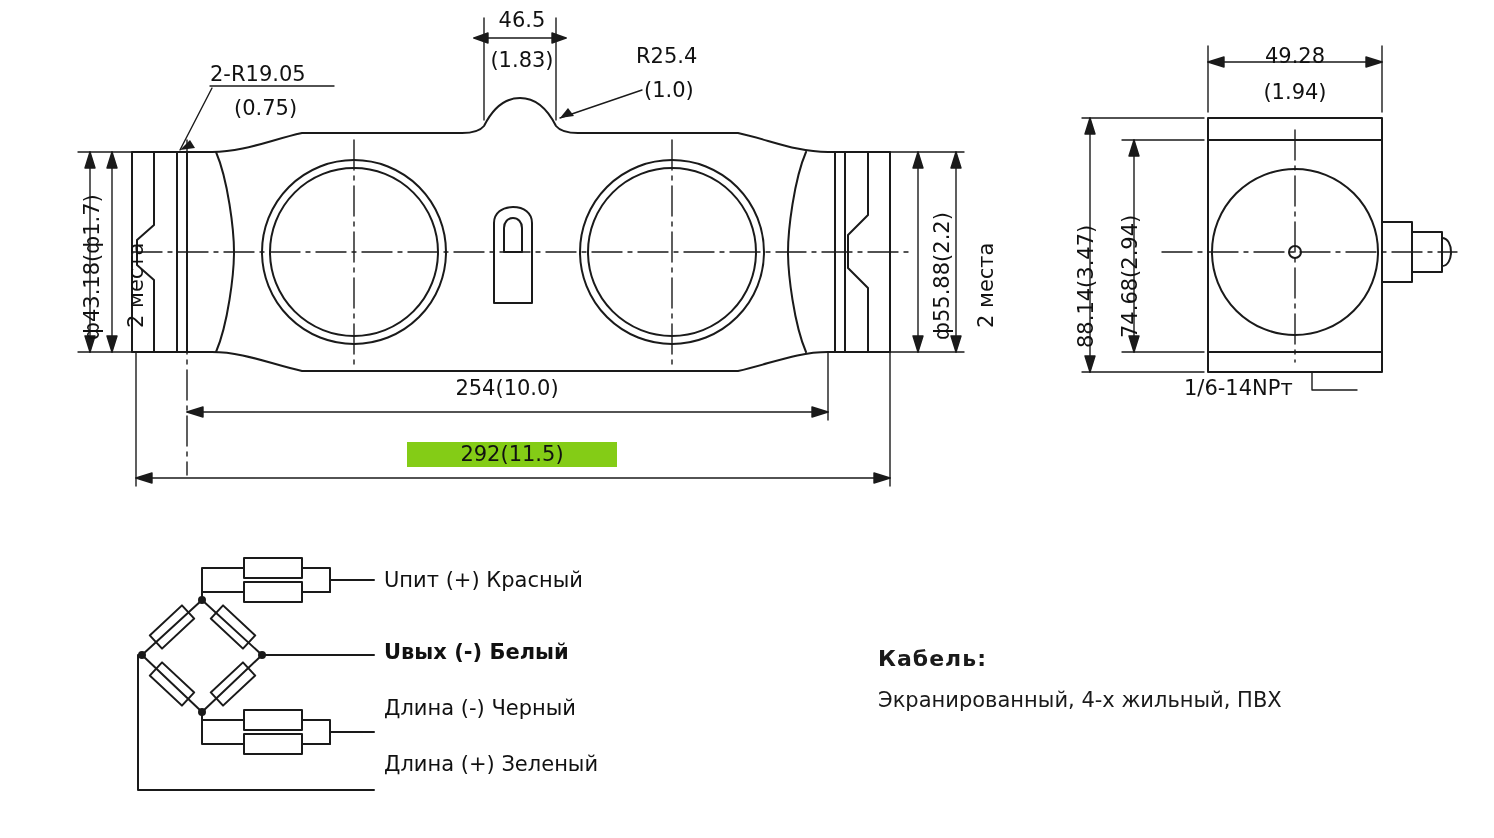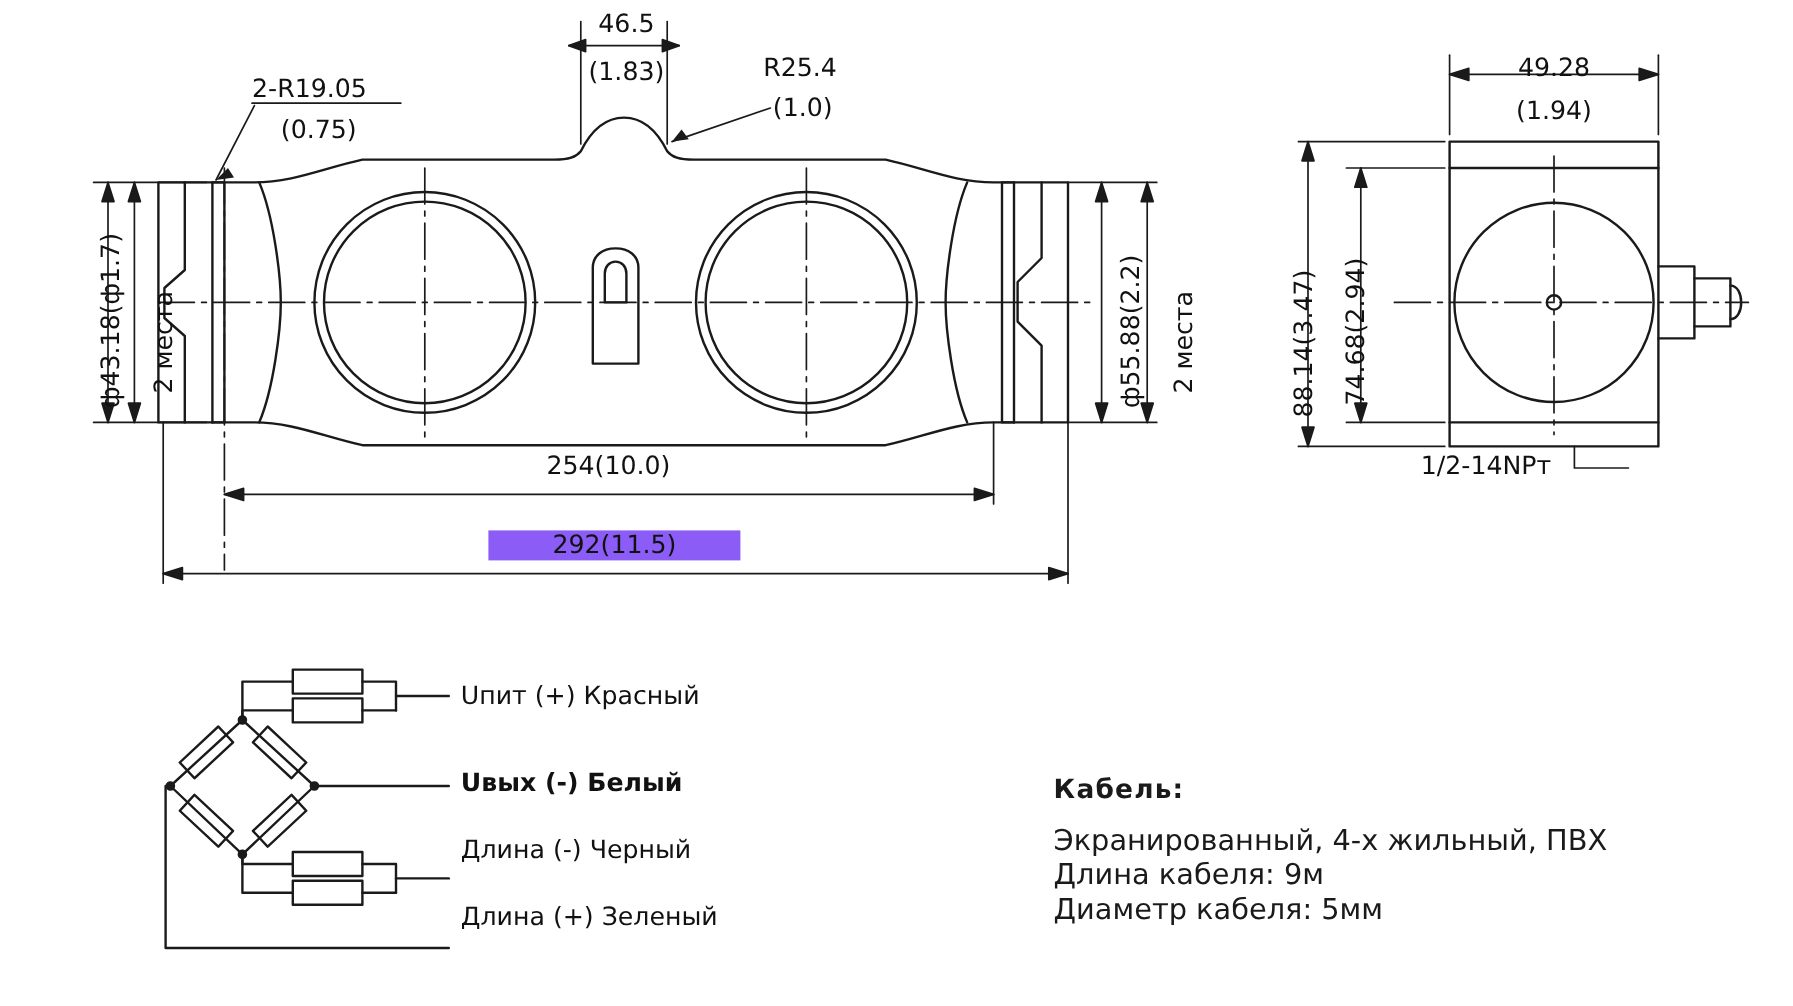--- a/index.html
+++ b/index.html
@@ -4,21 +4,21 @@
 <style>
   html,body{margin:0;padding:0;background:#ffffff;}
   body{width:1494px;height:838px;position:relative;overflow:hidden;
        font-family:"DejaVu Sans", sans-serif; color:#1a1a1a;}
   .root{position:absolute;left:0;top:0;width:1494px;height:682px;margin-left:12px;}
   svg{position:absolute;left:0;top:0;width:1494px;height:838px;overflow:visible;}
   .lbl{position:absolute;white-space:nowrap;font-size:21px;line-height:25px;color:#111;}
   .lbl.c{text-align:center;}
   .lbl.vert{transform-origin:left top;}
   .bold{font-weight:bold;letter-spacing:1px;}
-  .txtblk{position:absolute;font-size:24px;line-height:29px;white-space:nowrap;}
+  .txtblk{position:absolute;font-size:21px;line-height:29px;white-space:nowrap;}
 </style>
 </head>
 <body>
 
 <div class="root">
 
 <svg viewBox="0 0 1494 838">
   <g fill="none" stroke="#1a1a1a" stroke-width="2" stroke-linecap="round" stroke-linejoin="round">
 
     <g>
@@ -218,33 +218,31 @@
 <div class="lbl" style="left:198px;top:62px;">2-R19.05</div>
 <div class="lbl" style="left:222px;top:96px;">(0.75)</div>
 
 <div class="lbl vert" style="left:68px;top:340px;transform:rotate(-90deg);">ф43.18(ф1.7)</div>
 <div class="lbl vert" style="left:112px;top:328px;transform:rotate(-90deg);">2 места</div>
 
 <div class="lbl vert" style="left:918px;top:340px;transform:rotate(-90deg);">ф55.88(2.2)</div>
 <div class="lbl vert" style="left:962px;top:328px;transform:rotate(-90deg);">2 места</div>
 
 <div class="lbl c" style="left:395px;top:376px;width:200px;background:#fff;">254(10.0)</div>
-<div class="lbl c" style="left:395px;top:442px;width:210px;background:#8b5cf6;">292(11.5)</div>
+<div class="lbl c" style="left:395px;top:442px;width:210px;background:#84cc16;">292(11.5)</div>
 
 <div class="lbl c" style="left:1223px;top:44px;width:120px;">49.28</div>
 <div class="lbl c" style="left:1223px;top:80px;width:120px;">(1.94)</div>
 
 <div class="lbl vert" style="left:1062px;top:348px;transform:rotate(-90deg);">88.14(3.47)</div>
 <div class="lbl vert" style="left:1106px;top:338px;transform:rotate(-90deg);">74.68(2.94)</div>
 
-<div class="lbl" style="left:1172px;top:376px;">1/2-14NPт</div>
+<div class="lbl" style="left:1172px;top:376px;">1/6-14NPт</div>
 
 <div class="lbl" style="left:372px;top:568px;">Uпит (+) Красный</div>
 <div class="lbl" style="left:372px;top:640px;font-weight:bold;">Uвых (-) Белый</div>
 <div class="lbl" style="left:372px;top:696px;">Длина (-) Черный</div>
 <div class="lbl" style="left:372px;top:752px;">Длина (+) Зеленый</div>
 
 <div class="txtblk bold" style="left:866px;top:644px;font-size:22px;">Кабель:</div>
 <div class="txtblk" style="left:866px;top:686px;">Экранированный, 4-х жильный, ПВХ</div>
-<div class="txtblk" style="left:866px;top:715px;">Длина кабеля: 9м</div>
-<div class="txtblk" style="left:866px;top:744px;">Диаметр кабеля: 5мм</div>
 
 </div>
 
 </body></html>

